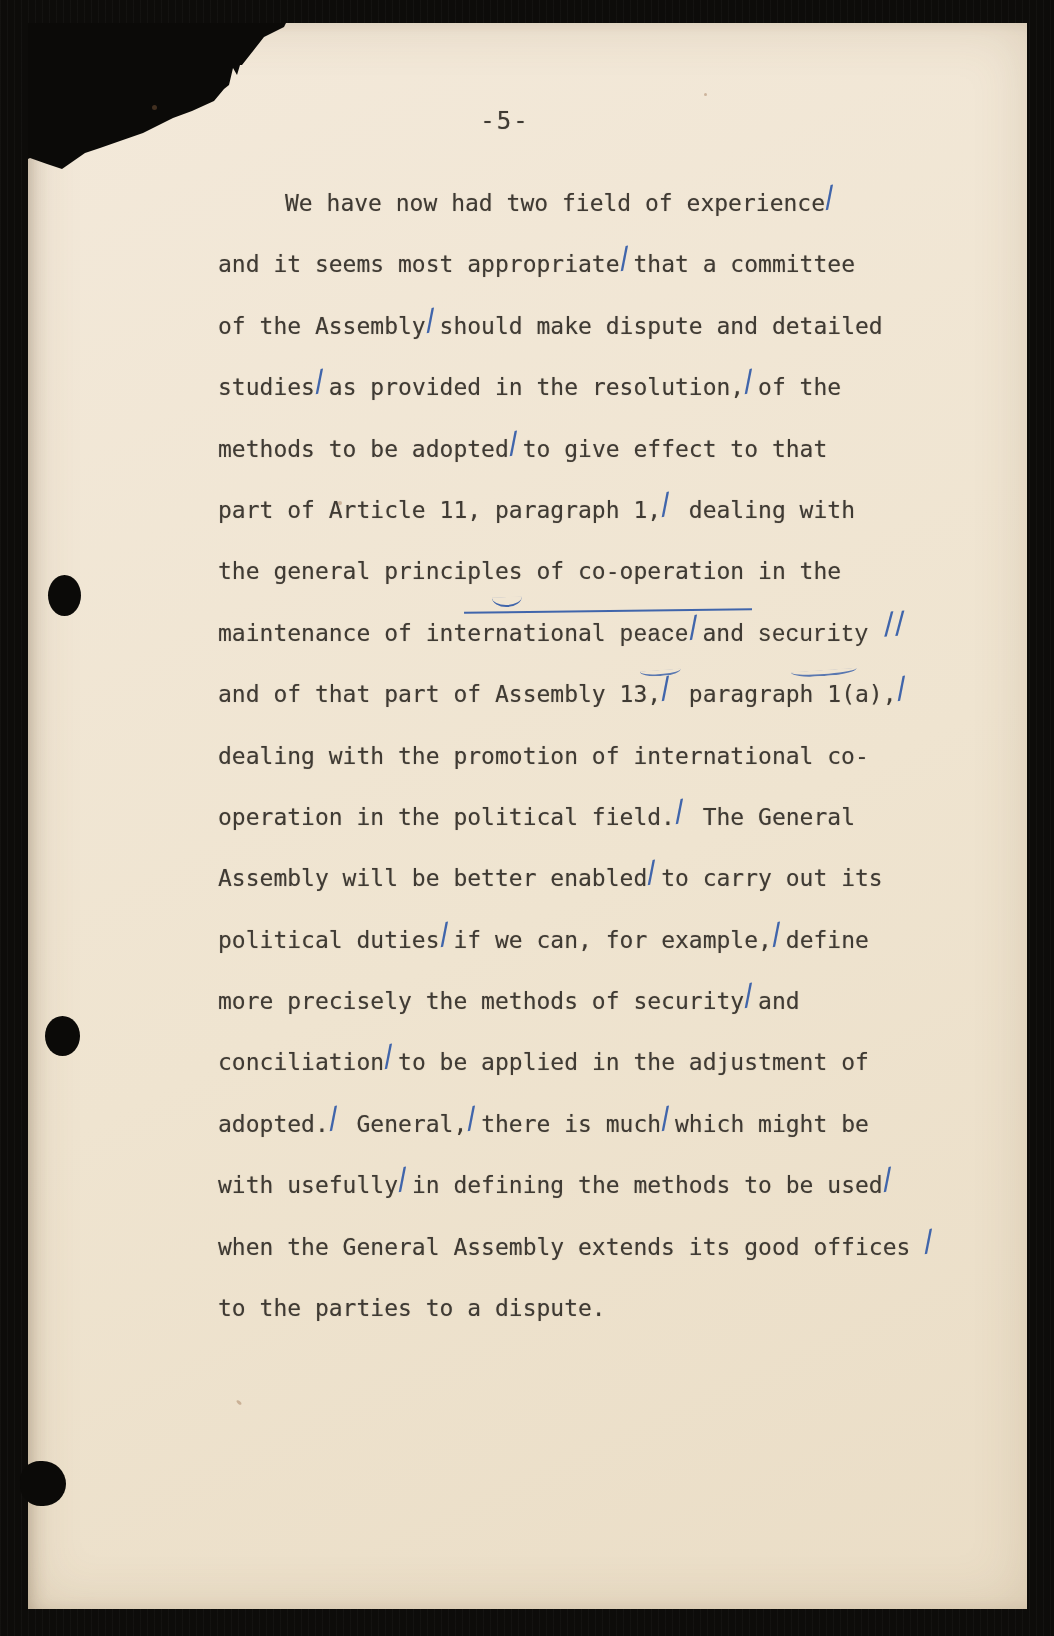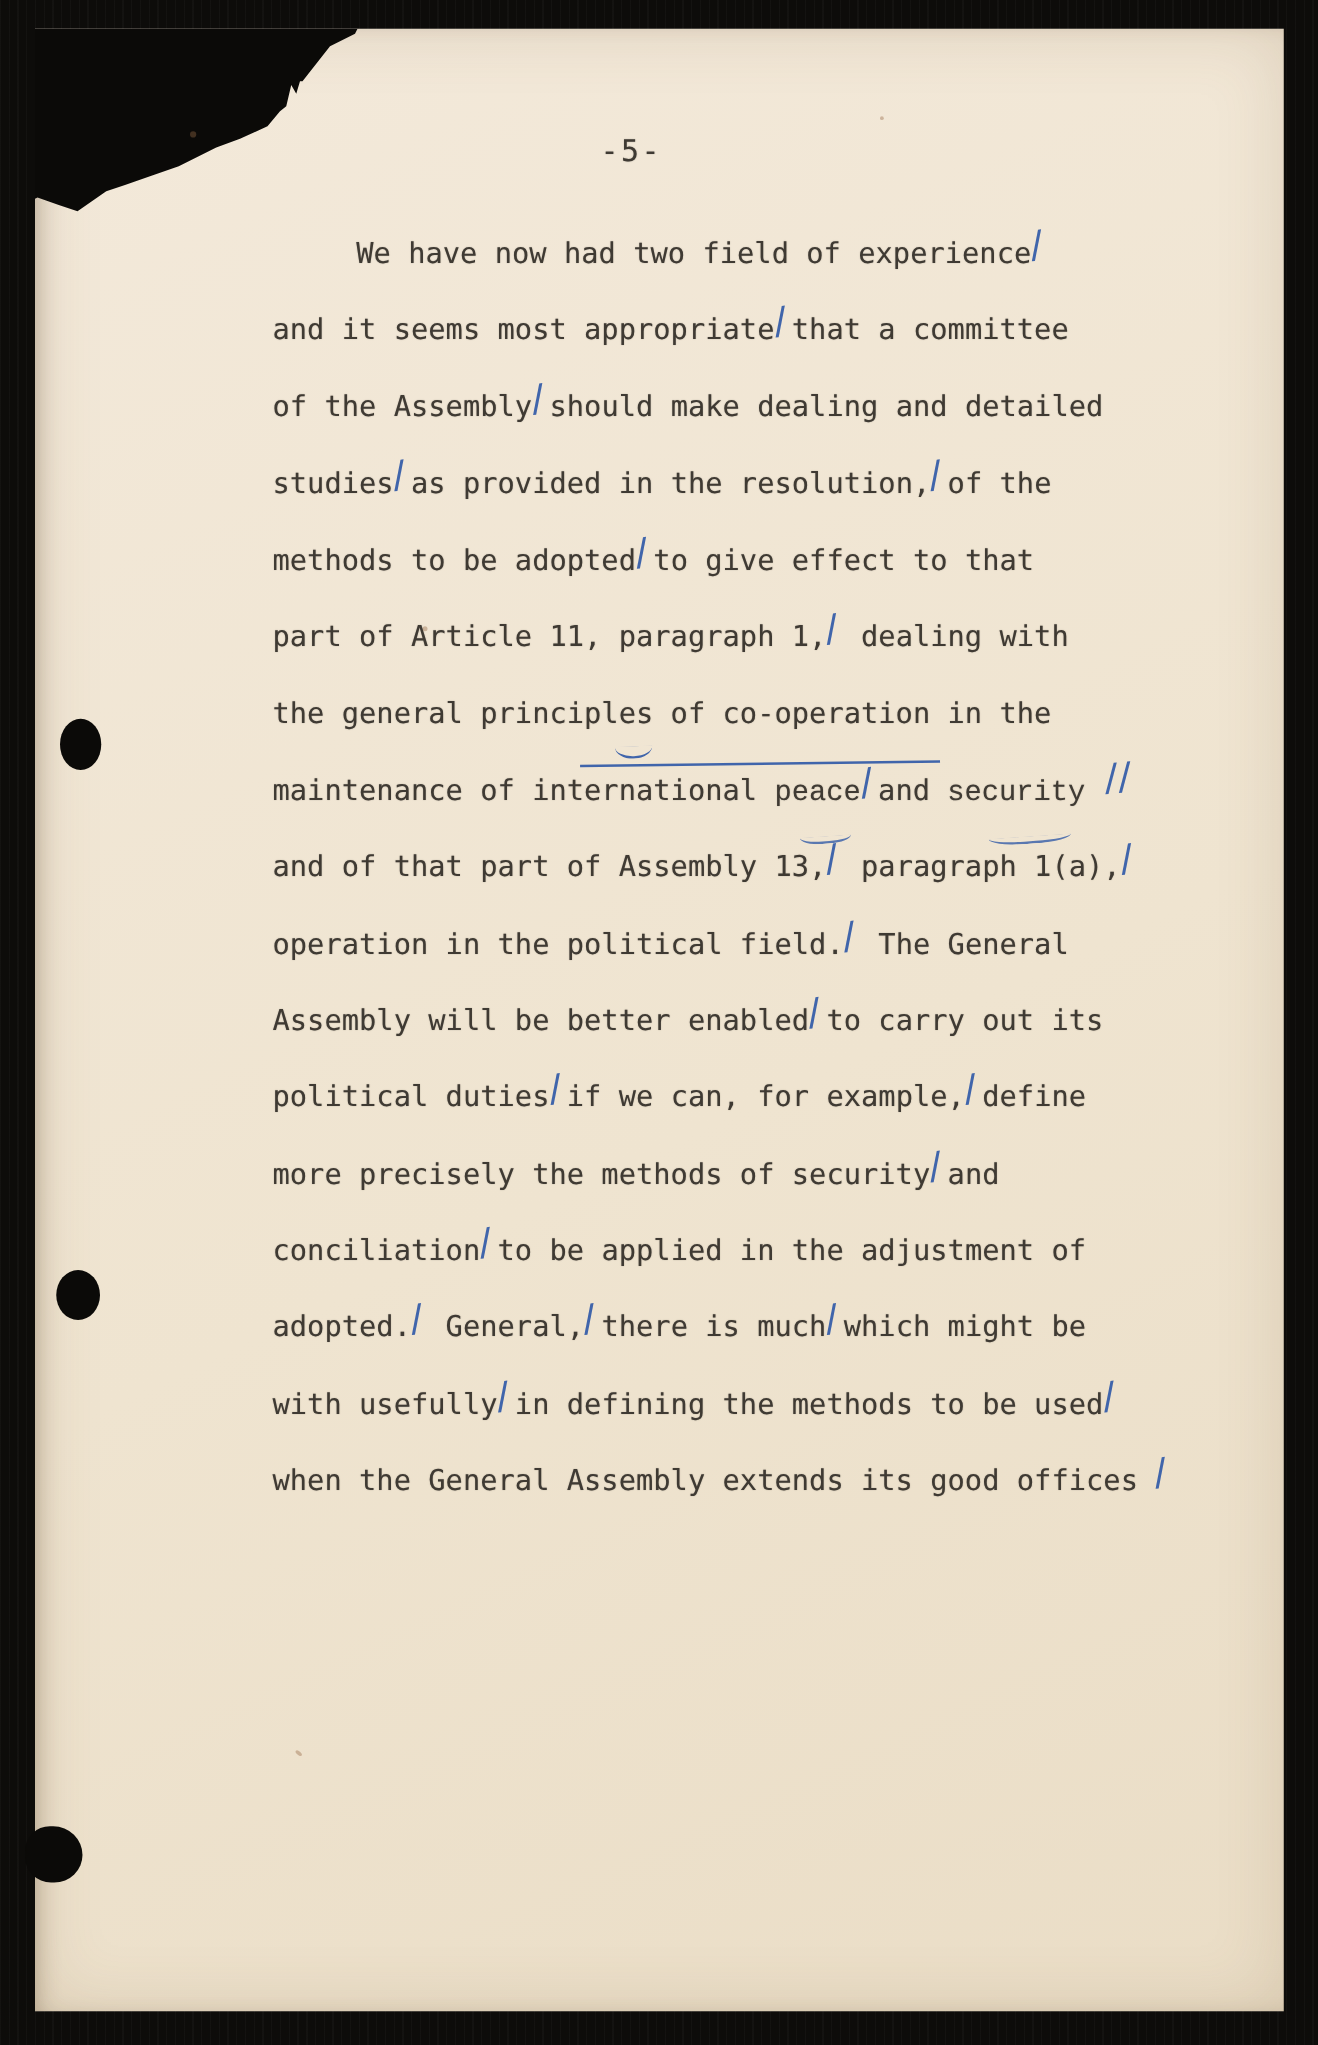--- a/index.html
+++ b/index.html
@@ -78,30 +78,32 @@
   <div class="speck" style="left:124px;top:82px;width:5px;height:5px;"></div>
   <div class="speck" style="left:676px;top:70px;width:3px;height:3px;"></div>
   <div class="speck" style="left:310px;top:478px;width:4px;height:4px;"></div>
   <div class="speck" style="left:208px;top:1378px;width:6px;height:3px;transform:rotate(40deg);"></div>
 
   <div class="page-num">-5-</div>
 
   <div class="body-text">
       <div class="line indent"><span class="tw">We have now had two field of experience</span><span class="ink slash">/</span></div>
       <div class="line"><span class="tw">and it seems most appropriate</span><span class="ink slash">/</span><span class="tw">that a committee</span></div>
-      <div class="line"><span class="tw">of the Assembly</span><span class="ink slash">/</span><span class="tw">should make dealing and detailed</span></div>
+      <div class="line"><span class="tw">of the Assembly</span><span class="ink slash">/</span><span class="tw">should make dispute and detailed</span></div>
       <div class="line"><span class="tw">studies</span><span class="ink slash">/</span><span class="tw">as provided in the resolution,</span><span class="ink slash">/</span><span class="tw">of the</span></div>
       <div class="line"><span class="tw">methods to be adopted</span><span class="ink slash">/</span><span class="tw">to give effect to that</span></div>
       <div class="line"><span class="tw">part of Article 11, paragraph 1,</span><span class="ink slash">/</span><span class="tw"> dealing with</span></div>
       <div class="line"><span class="tw">the general princi</span><span class="u-ink">ples of co-operation</span><span class="tw"> in the</span></div>
       <div class="line"><span class="tw">maintenance of international </span><span class="d-ink">peace</span><span class="ink slash">/</span><span class="tw">and </span><span class="d-ink">security</span><span class="tw"> </span><span class="ink dslash">//</span></div>
       <div class="line"><span class="tw">and of that part of Assembly 13,</span><span class="ink slash">/</span><span class="tw"> paragraph 1(a),</span><span class="ink slash">/</span></div>
+      <div class="line"><span class="tw">dealing with the promotion of international co-</span></div>
       <div class="line"><span class="tw">operation in the political field.</span><span class="ink slash">/</span><span class="tw"> The General</span></div>
       <div class="line"><span class="tw">Assembly will be better enabled</span><span class="ink slash">/</span><span class="tw">to carry out its</span></div>
       <div class="line"><span class="tw">political duties</span><span class="ink slash">/</span><span class="tw">if we can, for example,</span><span class="ink slash">/</span><span class="tw">define</span></div>
       <div class="line"><span class="tw">more precisely the methods of security</span><span class="ink slash">/</span><span class="tw">and</span></div>
       <div class="line"><span class="tw">conciliation</span><span class="ink slash">/</span><span class="tw">to be applied in the adjustment of</span></div>
       <div class="line"><span class="tw">adopted.</span><span class="ink slash">/</span><span class="tw"> General,</span><span class="ink slash">/</span><span class="tw">there is much</span><span class="ink slash">/</span><span class="tw">which might be</span></div>
       <div class="line"><span class="tw">with usefully</span><span class="ink slash">/</span><span class="tw">in defining the methods to be used</span><span class="ink slash">/</span></div>
       <div class="line"><span class="tw">when the General Assembly extends its good offices </span><span class="ink slash">/</span></div>
+      <div class="line"><span class="tw">to the parties to a dispute.</span></div>
     </div>
 
 </div>
 
 </body></html>

